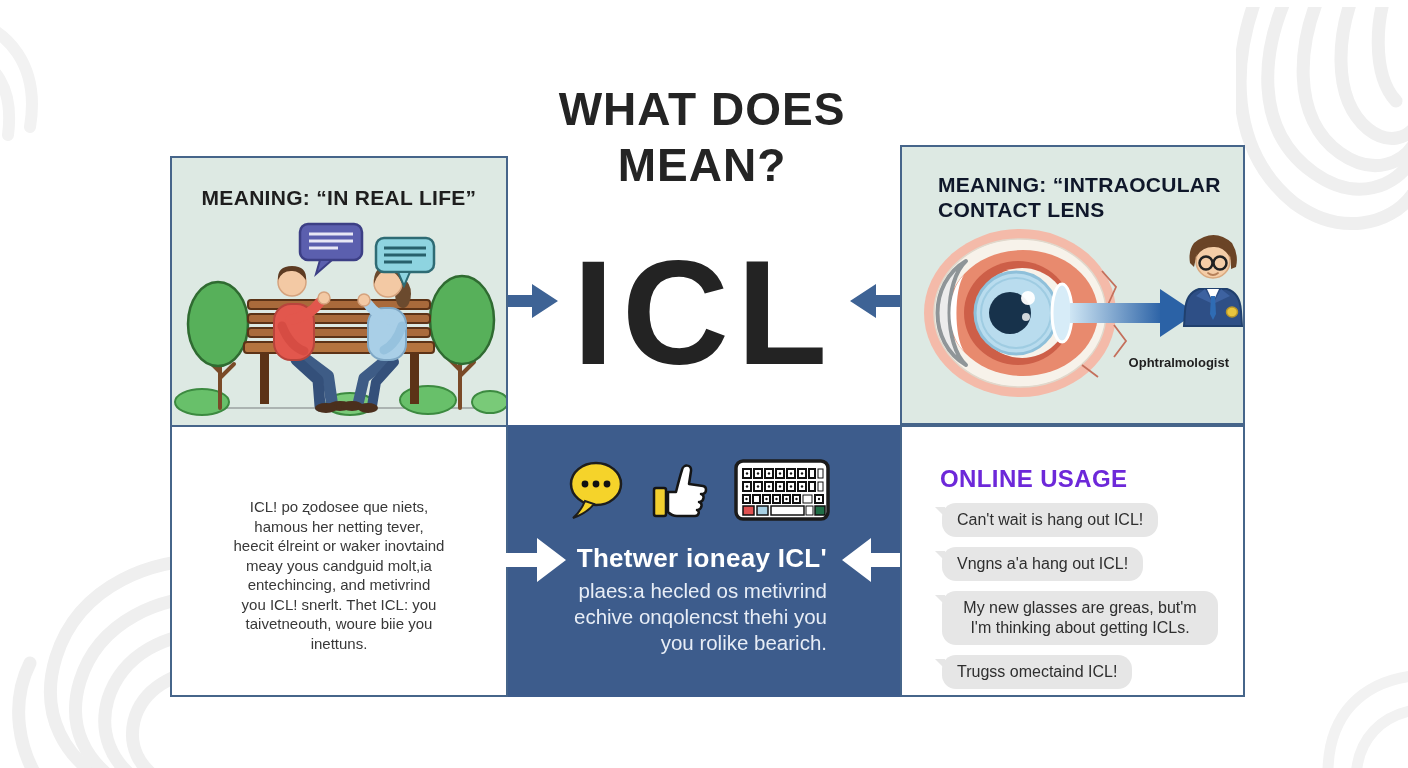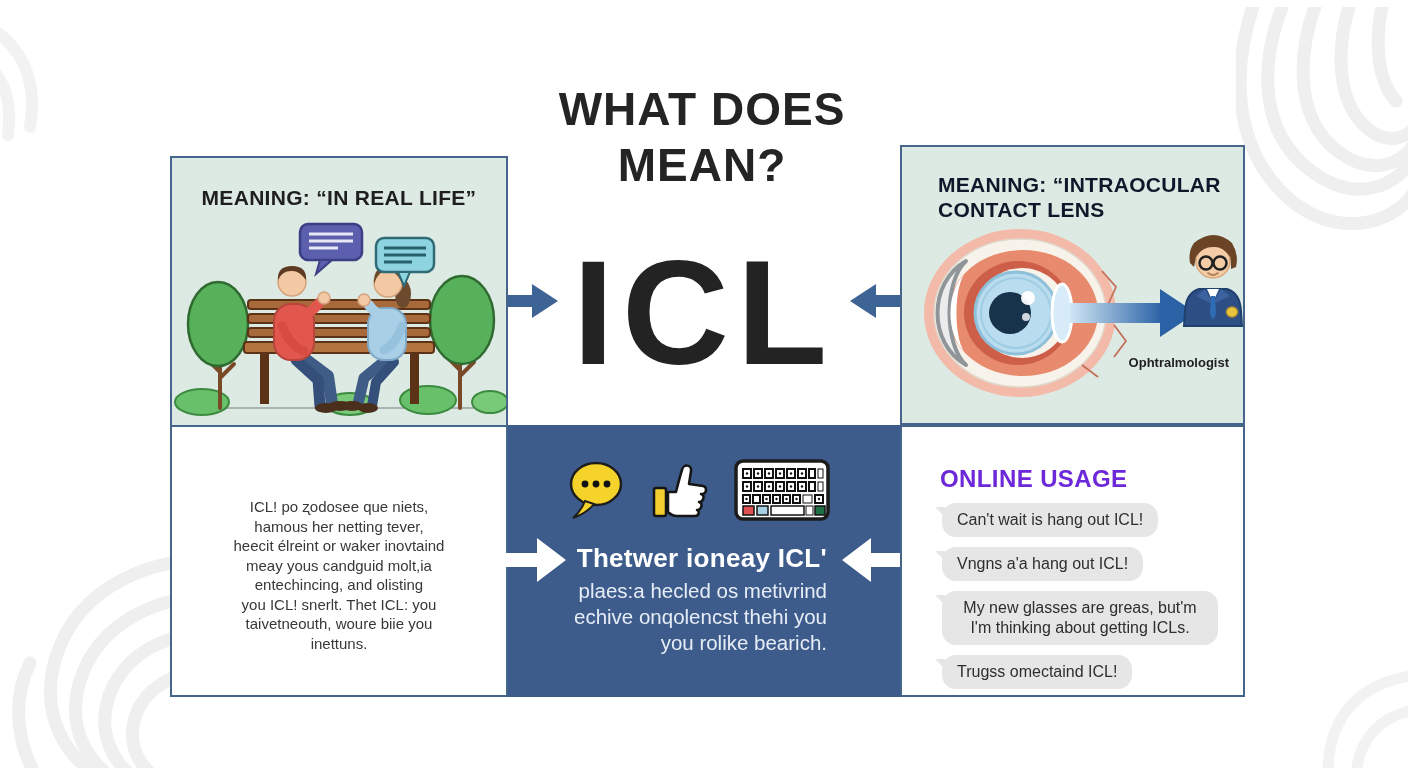--- a/index.html
+++ b/index.html
@@ -211,21 +211,21 @@
     </svg>
     <div id="doctor-caption">Ophtralmologist</div>
   </div>
 
   <div id="panel-bl" class="panel panel-white">
     <div id="bl-text">
       <div>ICL! po ʐodosee que niets,</div>
       <div>hamous her netting tever,</div>
       <div>heecit élreint or waker inovtaind</div>
       <div>meay yous candguid molt,ia</div>
-      <div>entechincing, and olisting</div>
+      <div>entechincing, and metivrind</div>
       <div>you ICL! snerlt. Thet ICL: you</div>
       <div>taivetneouth, woure biie you</div>
       <div>inettuns.</div>
     </div>
   </div>
 
   <div id="panel-bc" class="panel-blue">
     <div id="bc-icons">
       <svg width="58" height="64" viewBox="0 0 58 64">
         <ellipse cx="28" cy="27" rx="25" ry="21" fill="#f5d32a" stroke="#1d1d1d" stroke-width="2.5"></ellipse>

